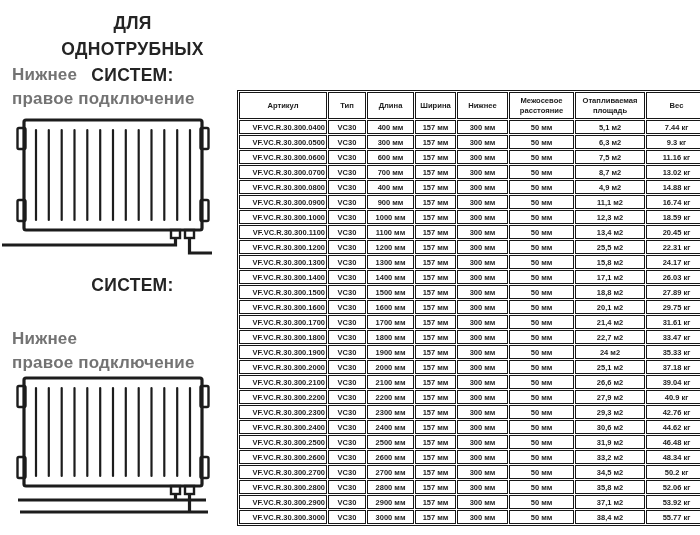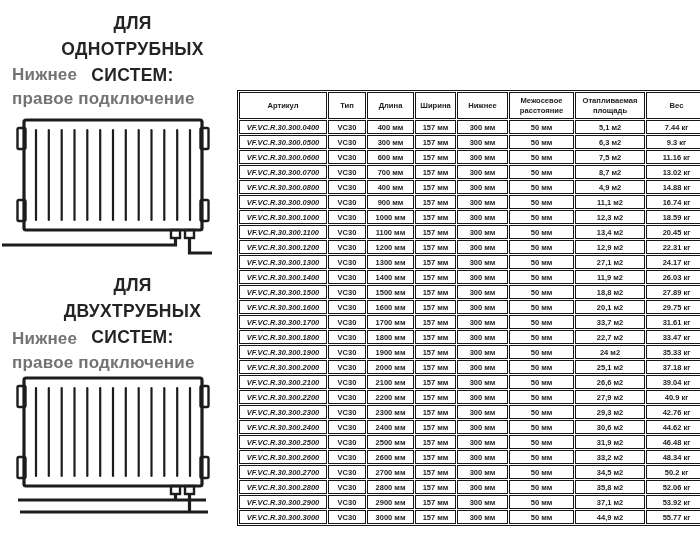--- a/index.html
+++ b/index.html
@@ -53,21 +53,21 @@
     line-height: 9.5px;
     padding: 3px 1px;
     white-space: normal;
   }
   table.specs td {
     font-size: 7.5px;
     line-height: 11px;
     height: 14px;
     padding: 0 1px;
   }
-  table.specs td.col-article { text-align: center; font-style: italic; }
+  table.specs td.col-article { text-align: right; }
 </style>
 </head>
 <body>
 
 <div class="left-col">
 
   <div class="section-heading" style="top:10px">
     <div>ДЛЯ ОДНОТРУБНЫХ</div>
     <div>СИСТЕМ:</div>
   </div>
@@ -104,21 +104,20 @@
 
       <rect x="171" y="122" width="9" height="8" stroke-width="2.4"></rect>
       <rect x="185" y="122" width="9" height="8" stroke-width="2.4"></rect>
 
       <path d="M 2 137 H 175.5 V 131" stroke-width="3.2"></path>
       <path d="M 189.5 131 V 145 H 212" stroke-width="3.2"></path>
     </g>
   </svg>
 
   <div class="section-heading" style="top:272px">
-    <div>ДЛЯ ДВУХТРУБНЫХ</div>
     <div>СИСТЕМ:</div>
   </div>
   <div class="section-subheading" style="top:327px">
     <div>Нижнее</div>
     <div>правое подключение</div>
   </div>
 
   <svg class="diagram" style="top:372px" width="235" height="155" viewBox="0 0 235 155">
     <g stroke="#1c1c1c" fill="none">
 
@@ -262,41 +261,41 @@
           <td>13,4 м2</td>
           <td>20.45 кг</td>
         </tr>
         <tr>
           <td class="col-article">VF.VC.R.30.300.1200</td>
           <td>VC30</td>
           <td>1200 мм</td>
           <td>157 мм</td>
           <td>300 мм</td>
           <td>50 мм</td>
-          <td>12,9 м2</td>
+          <td>25,5 м2</td>
           <td>22.31 кг</td>
         </tr>
         <tr>
           <td class="col-article">VF.VC.R.30.300.1300</td>
           <td>VC30</td>
           <td>1300 мм</td>
           <td>157 мм</td>
           <td>300 мм</td>
           <td>50 мм</td>
-          <td>27,1 м2</td>
+          <td>15,8 м2</td>
           <td>24.17 кг</td>
         </tr>
         <tr>
           <td class="col-article">VF.VC.R.30.300.1400</td>
           <td>VC30</td>
           <td>1400 мм</td>
           <td>157 мм</td>
           <td>300 мм</td>
           <td>50 мм</td>
-          <td>11,9 м2</td>
+          <td>17,1 м2</td>
           <td>26.03 кг</td>
         </tr>
         <tr>
           <td class="col-article">VF.VC.R.30.300.1500</td>
           <td>VC30</td>
           <td>1500 мм</td>
           <td>157 мм</td>
           <td>300 мм</td>
           <td>50 мм</td>
           <td>18,8 м2</td>
@@ -312,21 +311,21 @@
           <td>20,1 м2</td>
           <td>29.75 кг</td>
         </tr>
         <tr>
           <td class="col-article">VF.VC.R.30.300.1700</td>
           <td>VC30</td>
           <td>1700 мм</td>
           <td>157 мм</td>
           <td>300 мм</td>
           <td>50 мм</td>
-          <td>33,7 м2</td>
+          <td>21,4 м2</td>
           <td>31.61 кг</td>
         </tr>
         <tr>
           <td class="col-article">VF.VC.R.30.300.1800</td>
           <td>VC30</td>
           <td>1800 мм</td>
           <td>157 мм</td>
           <td>300 мм</td>
           <td>50 мм</td>
           <td>22,7 м2</td>
@@ -442,18 +441,18 @@
           <td>37,1 м2</td>
           <td>53.92 кг</td>
         </tr>
         <tr>
           <td class="col-article">VF.VC.R.30.300.3000</td>
           <td>VC30</td>
           <td>3000 мм</td>
           <td>157 мм</td>
           <td>300 мм</td>
           <td>50 мм</td>
-          <td>44,9 м2</td>
+          <td>38,4 м2</td>
           <td>55.77 кг</td>
         </tr>
       </tbody>
   </table>
 </div>
 
 </body></html>

